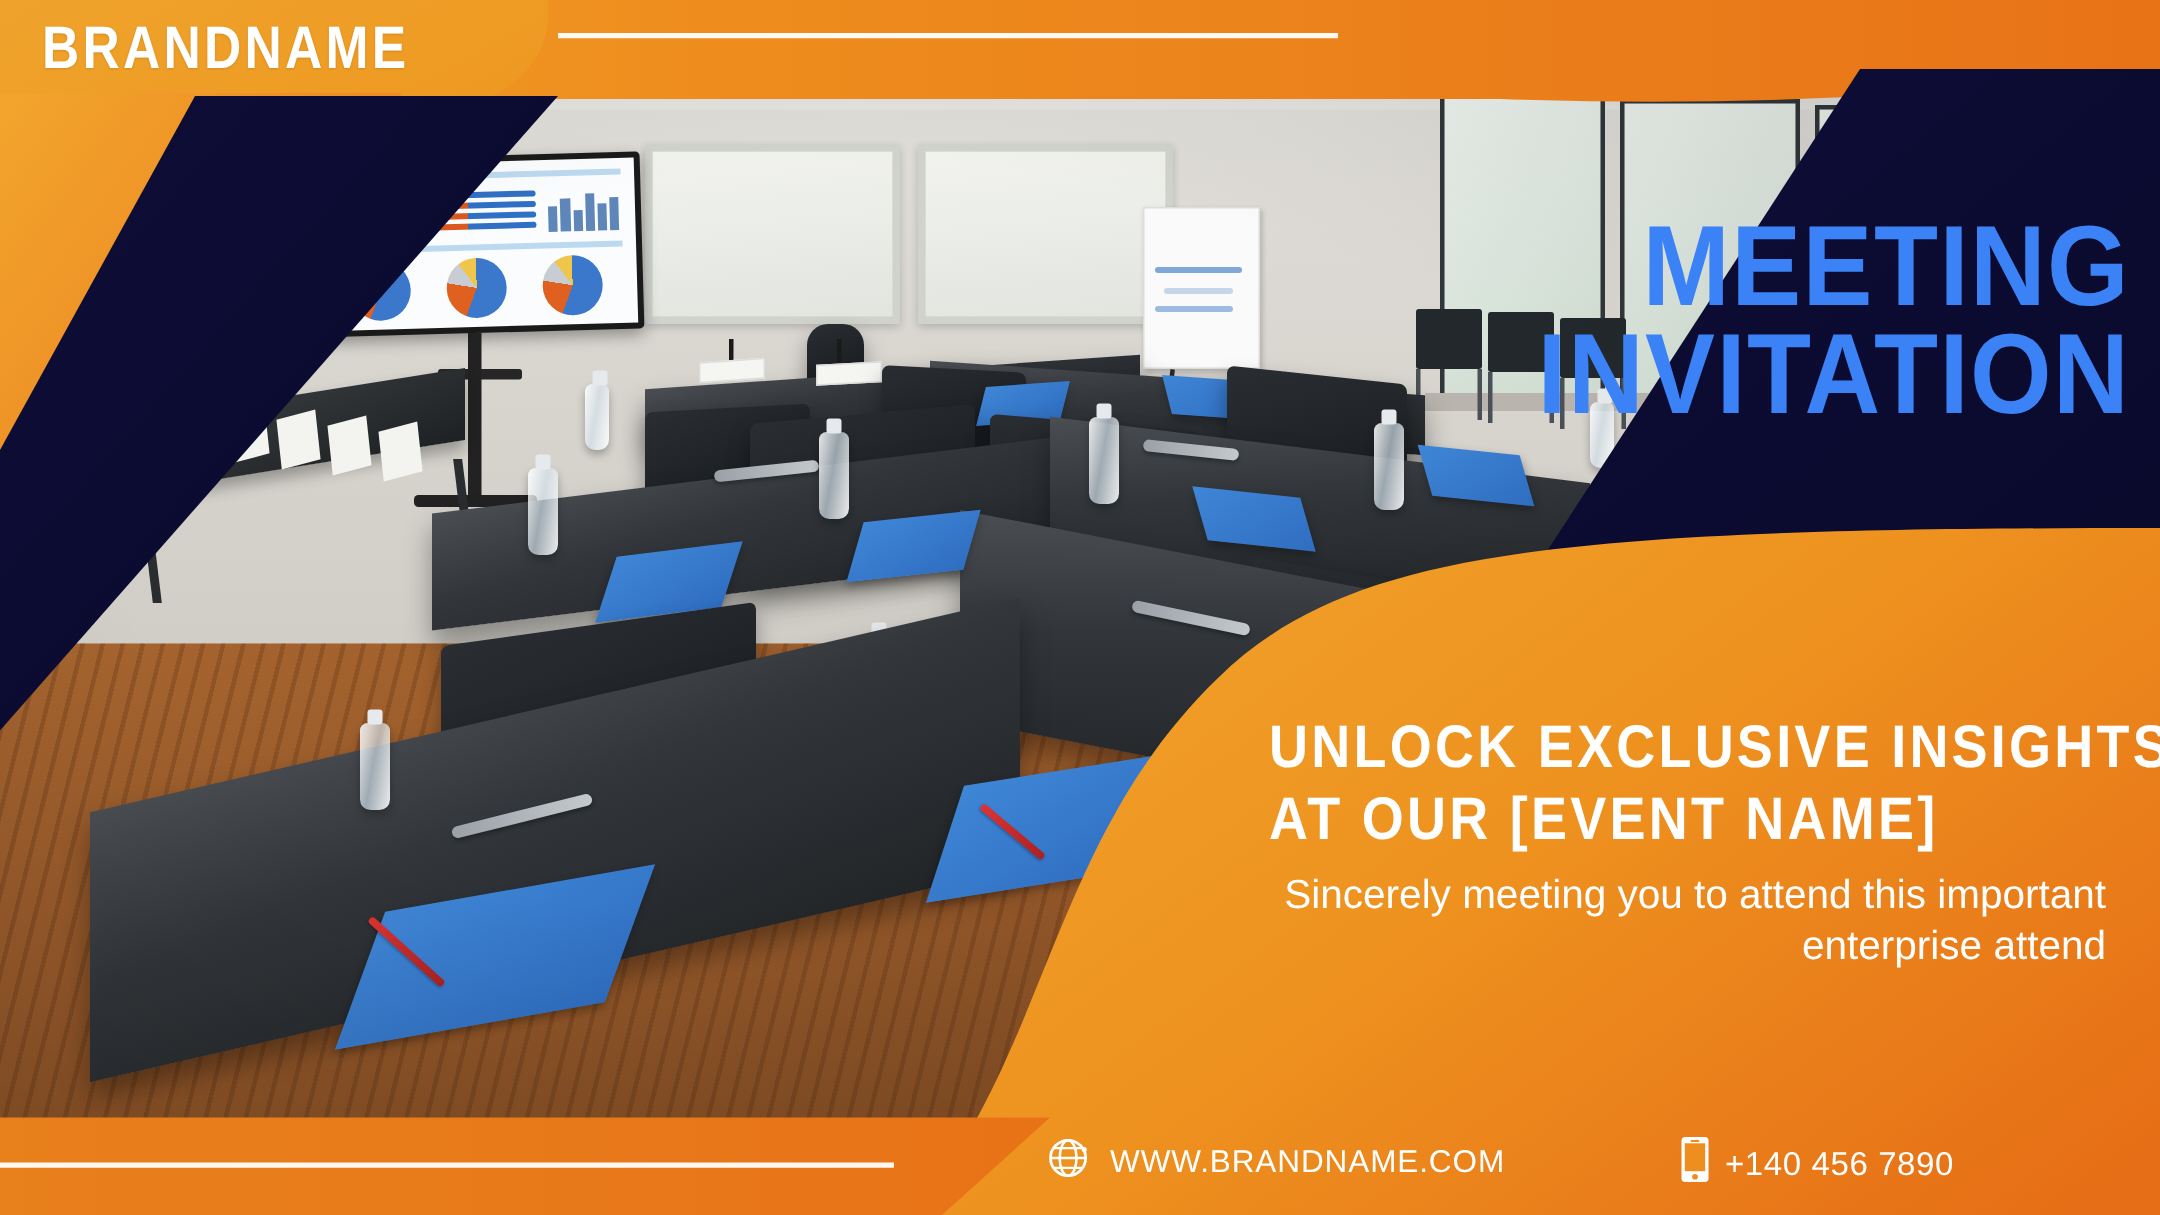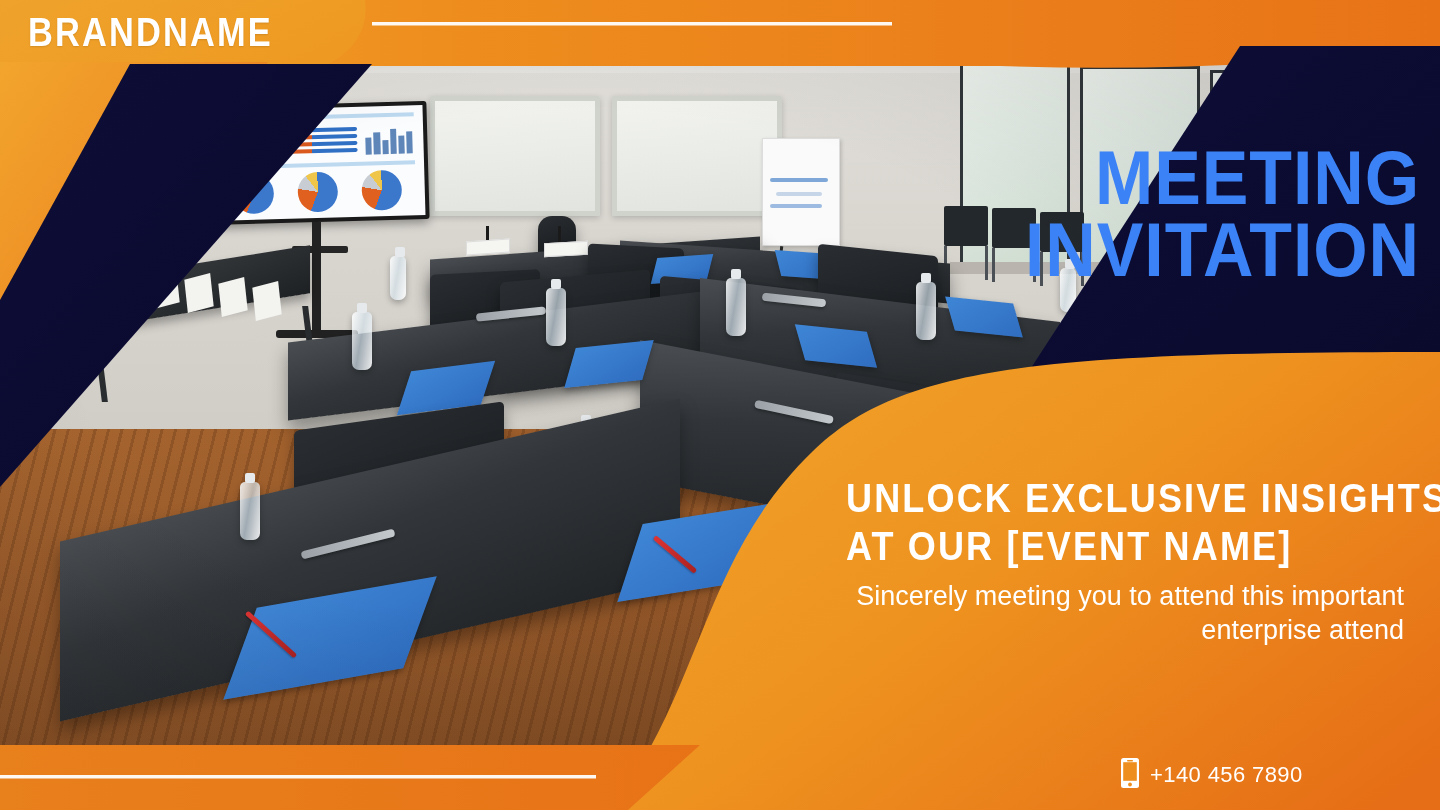--- a/index.html
+++ b/index.html
@@ -358,20 +358,33 @@
   <div class="headline">
     <span>UNLOCK EXCLUSIVE INSIGHTS</span>
     <span>AT OUR  [EVENT NAME]</span>
   </div>
 
   <div class="sub">
     <span>Sincerely meeting you to attend this important</span>
     <span>enterprise attend</span>
   </div>
 
+  <div class="footer-web">
+    <span class="ico">
+      <svg width="30" height="30" viewBox="0 0 32 32">
+        <circle cx="15" cy="16" r="12.5" fill="none" stroke="#fff" stroke-width="2"></circle>
+        <ellipse cx="15" cy="16" rx="6" ry="12.5" fill="none" stroke="#fff" stroke-width="1.8"></ellipse>
+        <line x1="2.5" y1="16" x2="27.5" y2="16" stroke="#fff" stroke-width="1.8"></line>
+        <line x1="4.6" y1="9" x2="25.4" y2="9" stroke="#fff" stroke-width="1.6"></line>
+        <line x1="4.6" y1="23" x2="25.4" y2="23" stroke="#fff" stroke-width="1.6"></line>
+        <circle cx="26.5" cy="10" r="1.8" fill="#fff"></circle>
+      </svg>
+    </span>
+    <span class="txt">WWW.BRANDNAME.COM</span>
+  </div>
 
   <div class="footer-phone">
     <span class="ico">
       <svg width="20" height="32" viewBox="0 0 20 32">
         <rect x="1" y="1" width="18" height="30" rx="2.5" fill="#fff"></rect>
         <rect x="3.2" y="5.2" width="13.6" height="18.6" fill="#EE8E1E"></rect>
         <rect x="7" y="3" width="6" height="1.4" rx="0.7" fill="#EE8E1E"></rect>
         <circle cx="10" cy="27.5" r="1.9" fill="#EE8E1E"></circle>
       </svg>
     </span>

